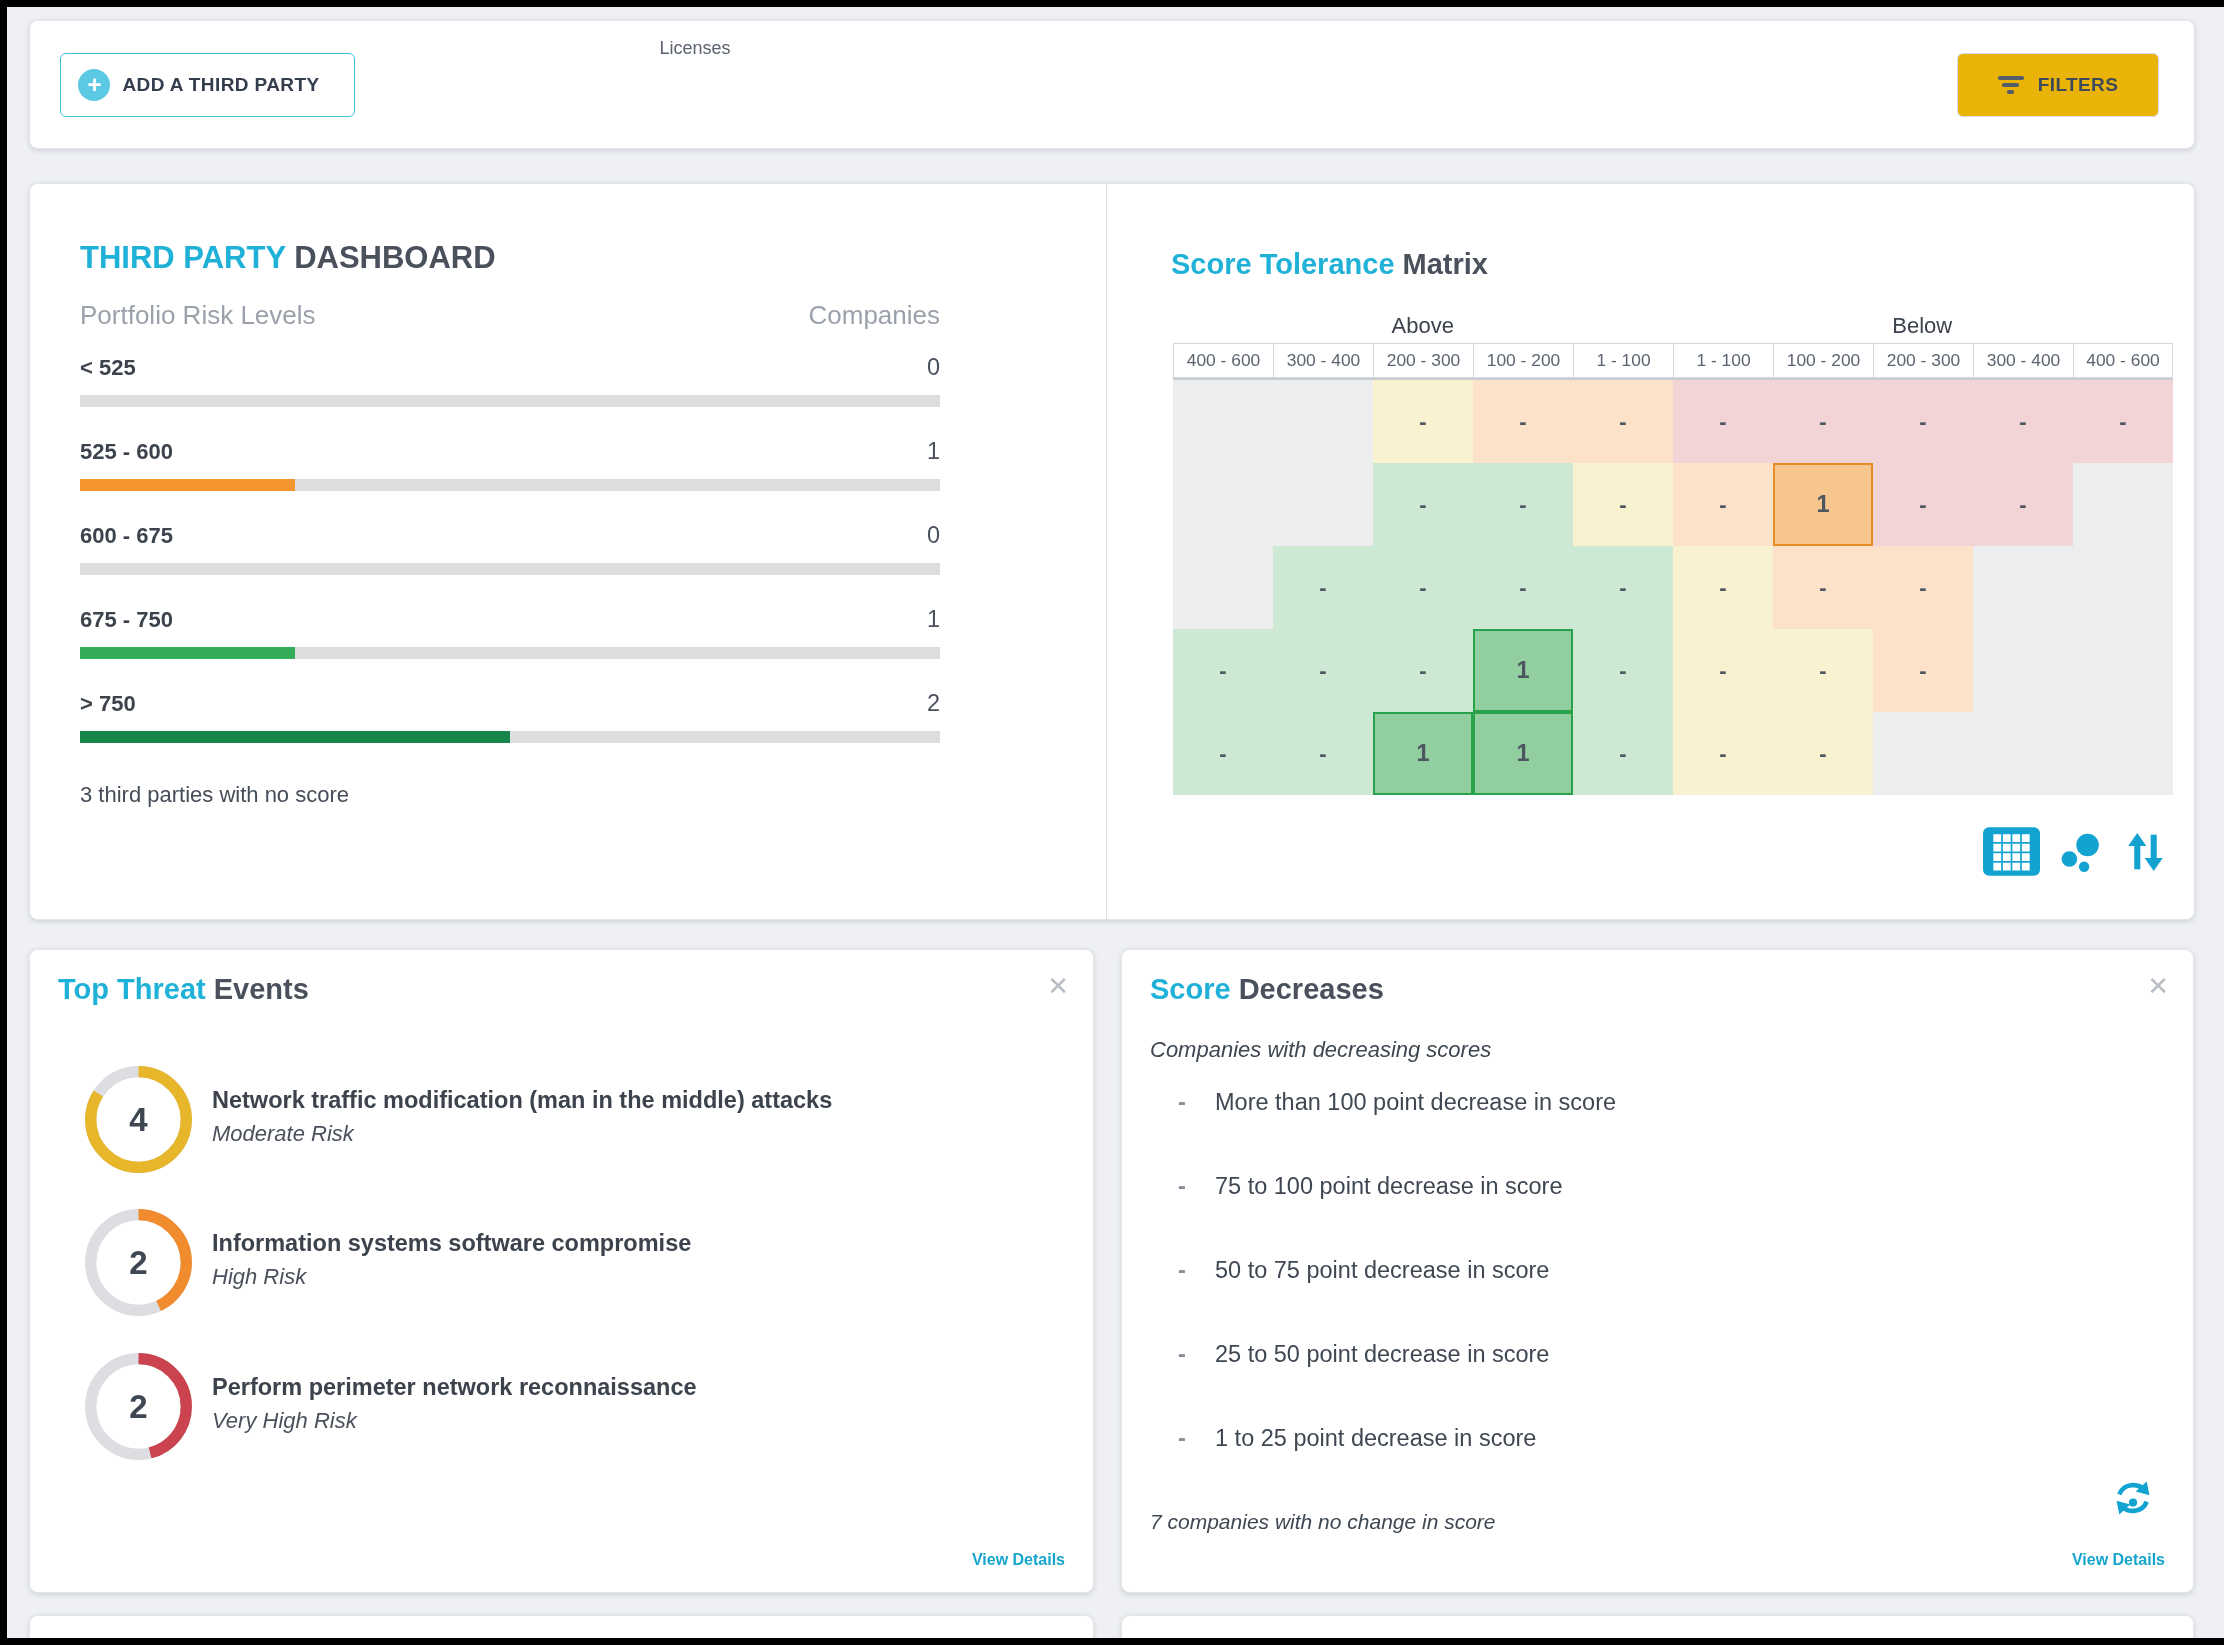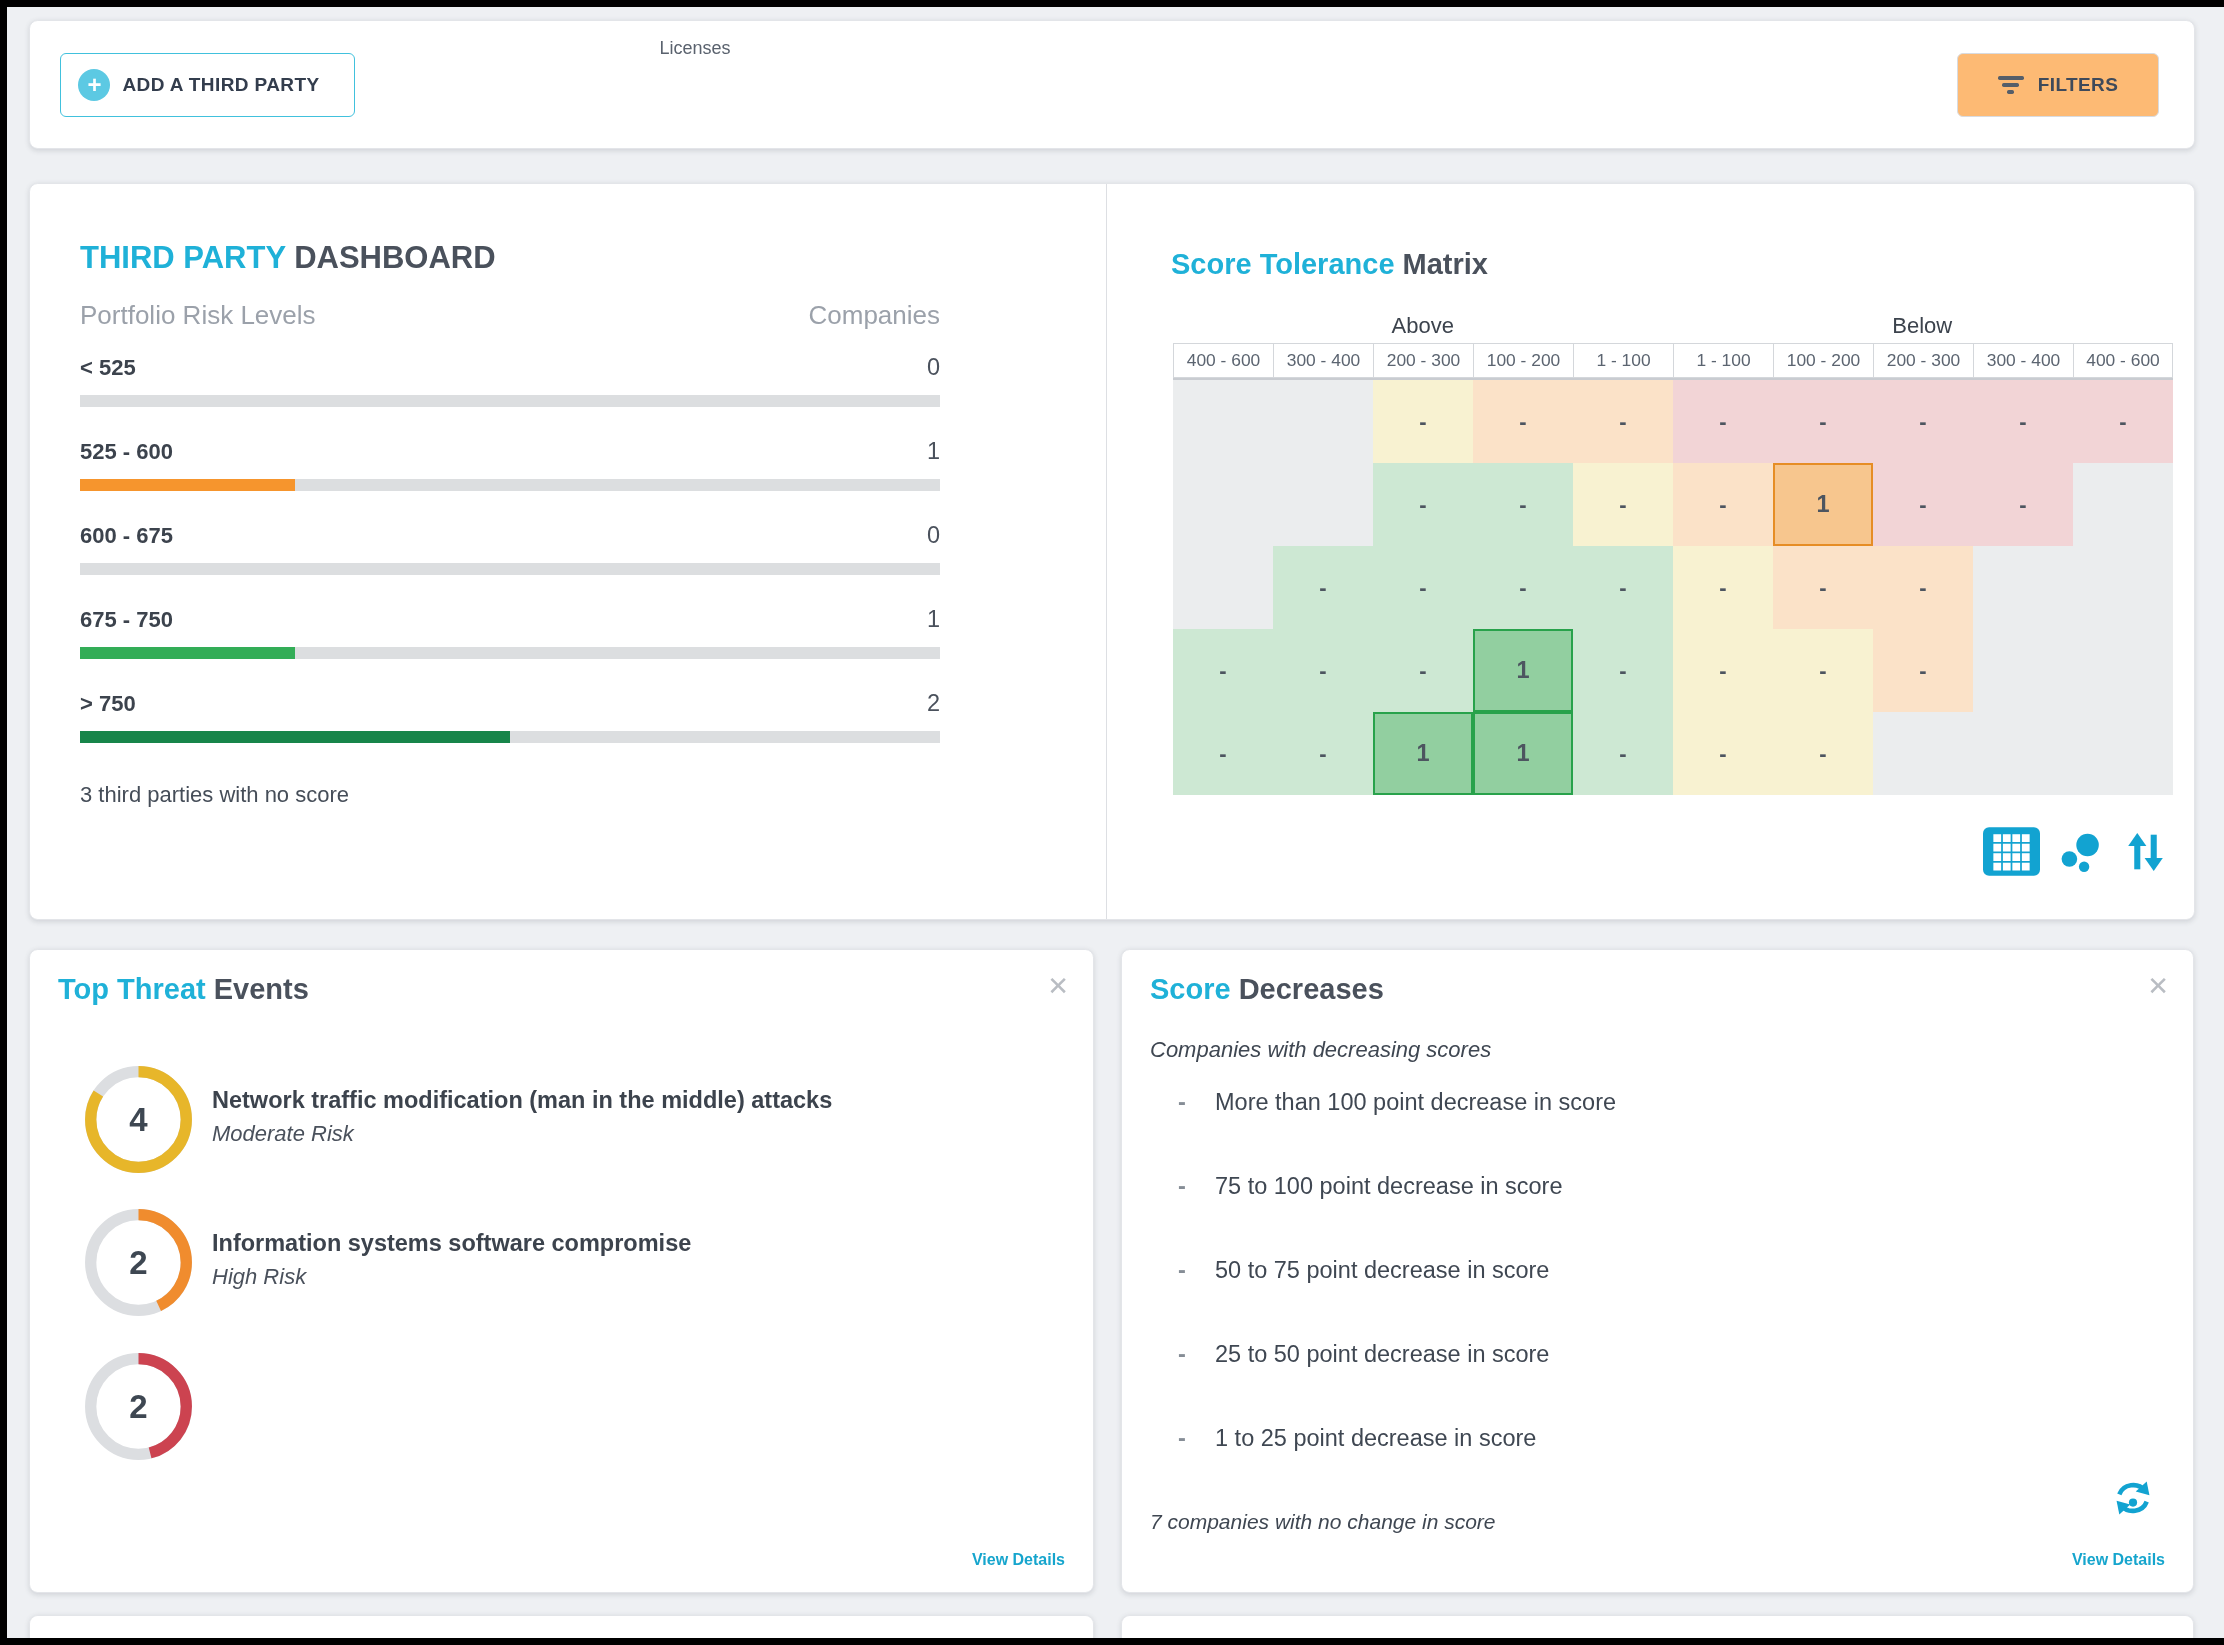--- a/index.html
+++ b/index.html
@@ -19,21 +19,21 @@
                  color:#fff; font-size:24px; font-weight:bold; display:flex;
                  align-items:center; justify-content:center; flex:0 0 auto; }
   .add-label { font-size:19px; font-weight:bold; color:#333d4d; letter-spacing:0.4px; }
   .licenses-title { position:absolute; left:562px; top:17.4px; width:206px; text-align:center;
                     font-size:18px; color:#5a626e; }
   .stats { position:absolute; left:343px; top:0; height:100%; display:flex; }
   .stat-col { width:206px; text-align:center; padding-top:59px; }
   .stat-value { font-size:30px; color:#4a515c; }
   .stat-label { font-size:17.4px; color:#6d7682; margin-top:8.7px; }
   .filters-btn { position:absolute; right:35px; top:32px; width:202px; height:64px;
-                 border:1.7px solid #d8dbe0; border-radius:6px; background:#fdba74;
+                 border:1.7px solid #d8dbe0; border-radius:6px; background:#eab308;
                  display:flex; align-items:center; justify-content:center; gap:14px; cursor:pointer; }
   .filters-label { font-size:19px; font-weight:bold; color:#3f4a5a; letter-spacing:0.4px; }
   .funnel { display:flex; flex-direction:column; align-items:center; gap:3.5px; }
   .funnel i { display:block; height:3.5px; background:#555e69; border-radius:1.7px; }
 
   
   .main-panel { left:22px; top:176px; width:2166px; height:737px; }
   .left-sec  { position:absolute; left:0; top:0; width:1077px; height:100%;
                border-right:1.7px solid #dddfe3; }
   .right-sec { position:absolute; left:1078px; top:0; right:0; height:100%; }
@@ -323,20 +323,24 @@
             <div class="threat-title">Information systems software compromise</div>
             <div class="threat-risk">High Risk</div>
           </div>
         </div>
         <div class="threat-item" style="top: 400px;">
           <div class="donut-wrap"><svg width="113" height="113" viewBox="0 0 130 130">
               <circle cx="65" cy="65" r="55" fill="none" stroke="#dcdee1" stroke-width="13"></circle>
               <circle cx="65" cy="65" r="55" fill="none" stroke="#cc4350" stroke-width="13" stroke-dasharray="159.0 345.6" transform="rotate(-90 65 65)"></circle>
             </svg></div>
           <div class="donut-count">2</div>
+          <div class="threat-text">
+            <div class="threat-title">Perform perimeter network reconnaissance</div>
+            <div class="threat-risk">Very High Risk</div>
+          </div>
         </div>
       </div>
     <span class="view-details">View Details</span>
   </div>
 
   <div class="panel decreases">
     <div class="panel-h">
       <span class="accent">Score</span><span> Decreases</span>
     </div>
     <span class="close-x">✕</span>

